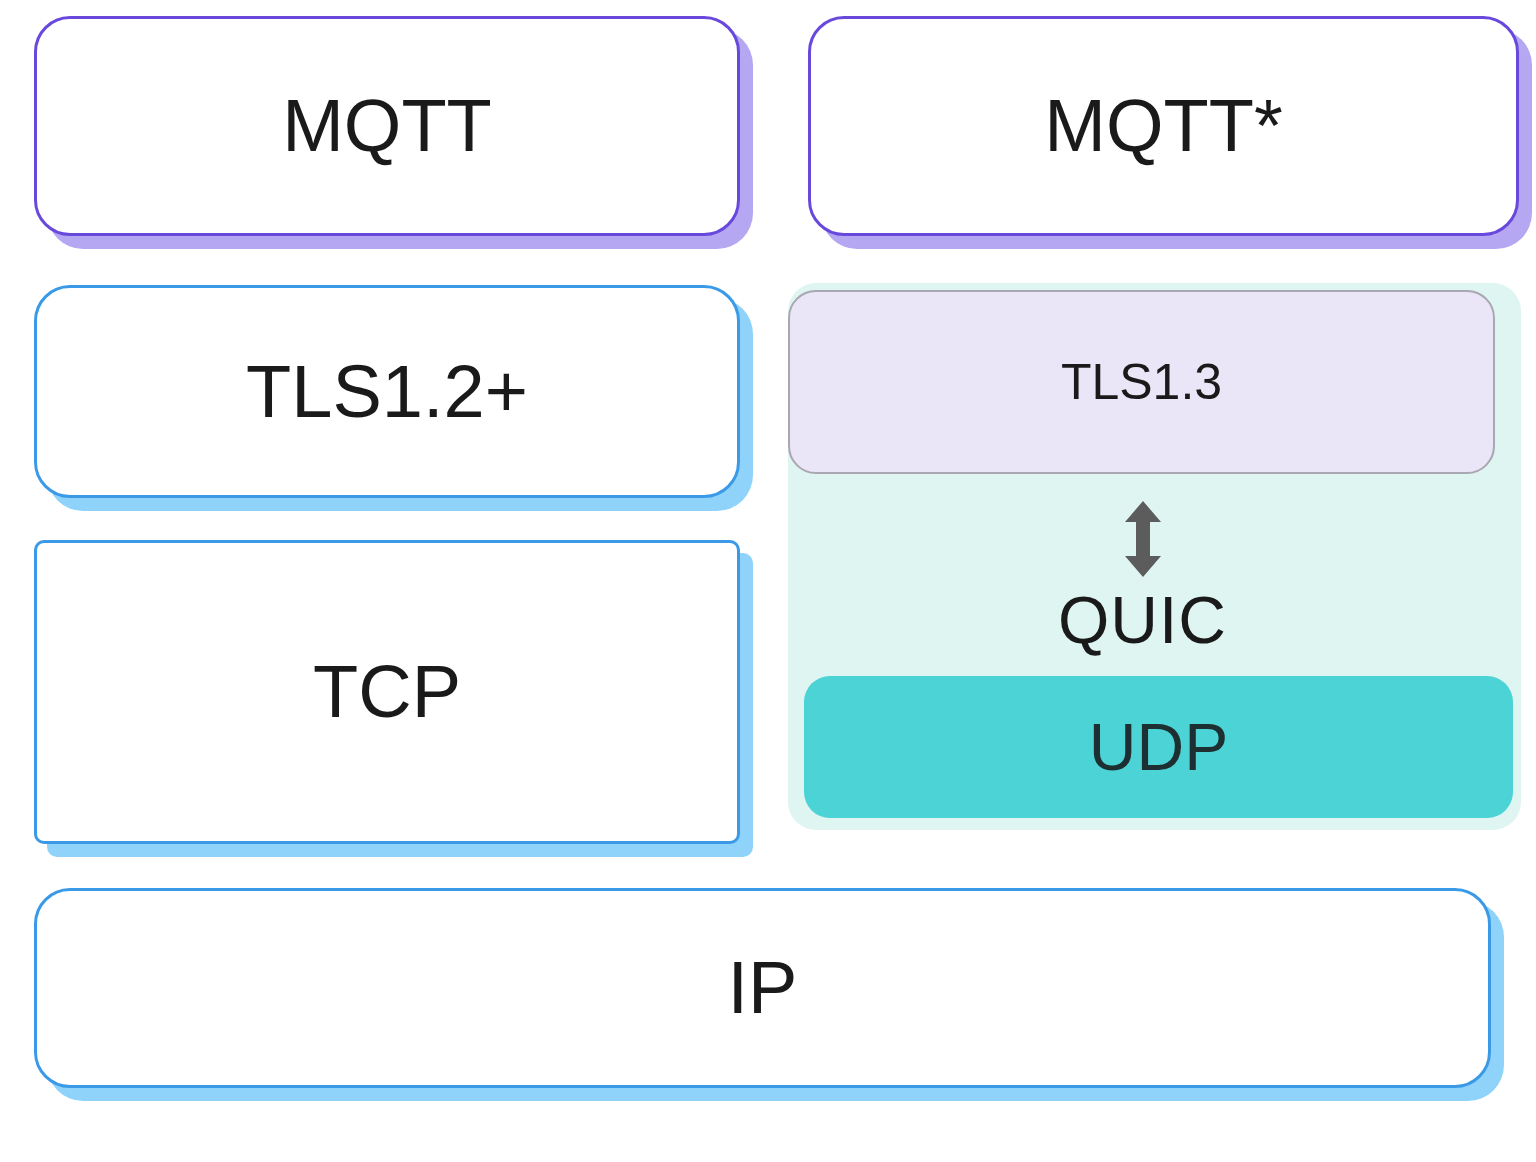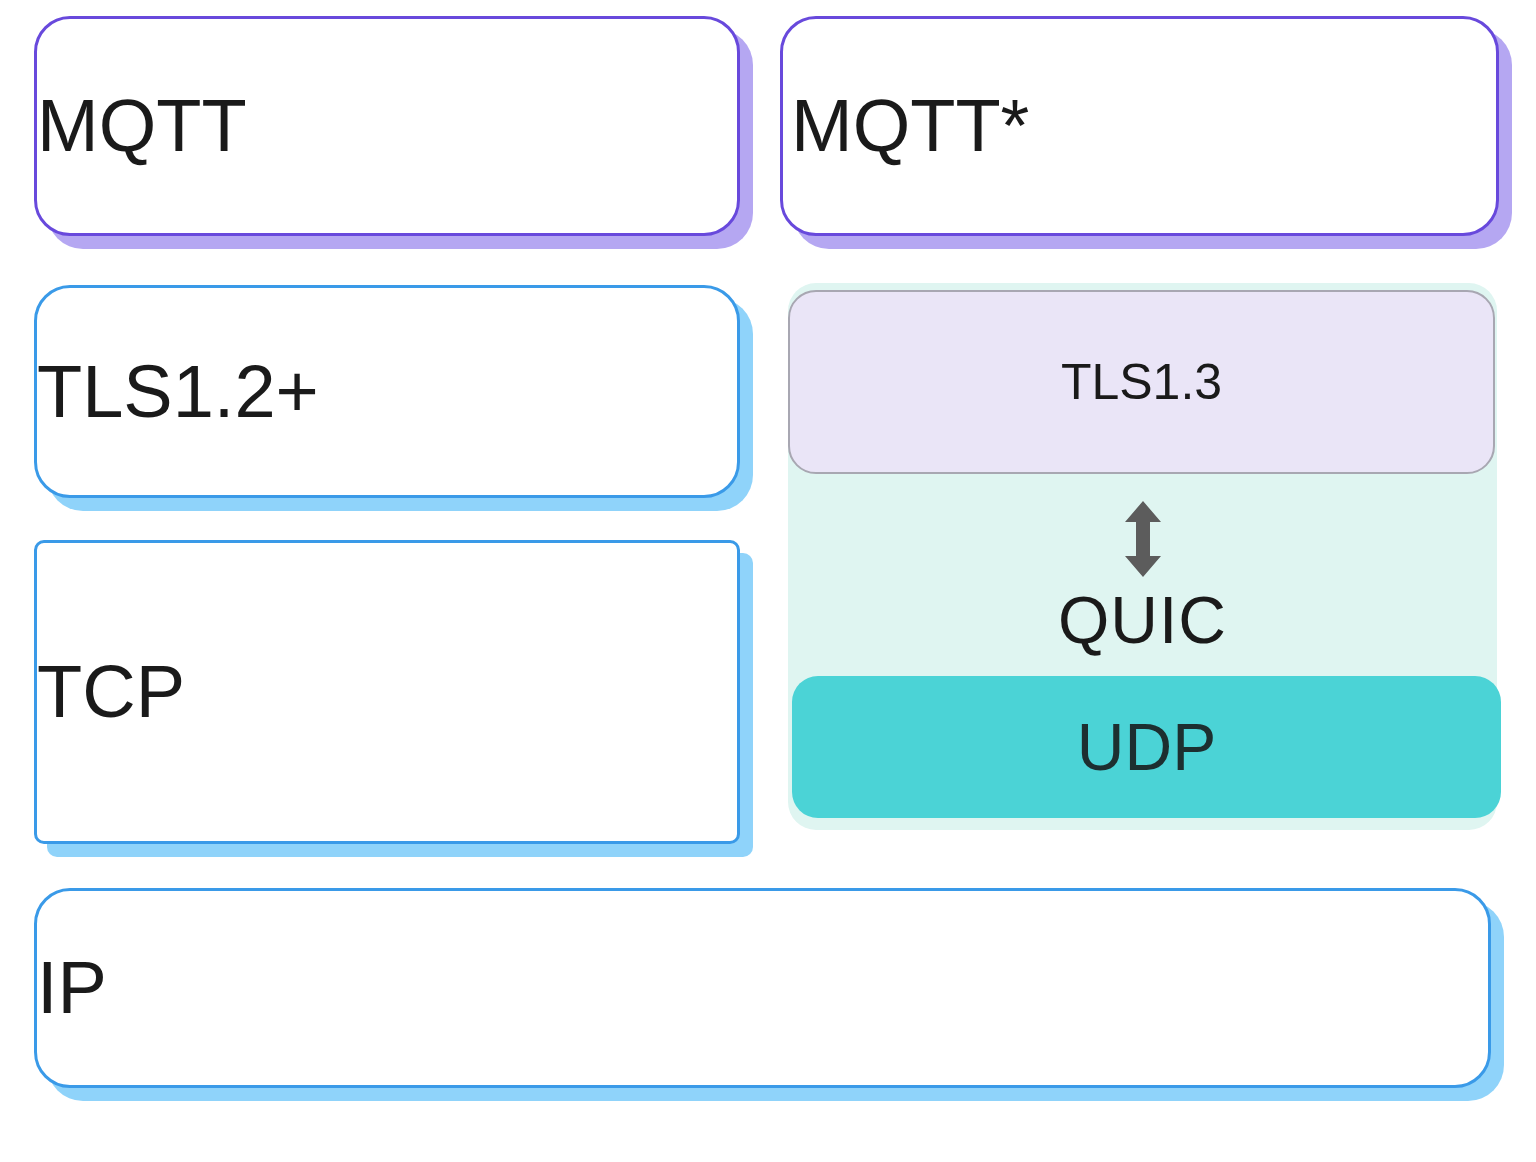--- a/index.html
+++ b/index.html
@@ -8,60 +8,60 @@
     --lavender-fill:#EAE5F7; --lavender-border:#A8A7B2;
     --mint-fill:#DFF5F1; --teal-fill:#4BD3D6;
     --arrow-gray:#5C5C5C; --text-dark:#1A1A1A;
   }
   html,body{margin:0;padding:0;background:#ffffff;}
   body{font-family:"Liberation Sans","DejaVu Sans",sans-serif;color:var(--text-dark);}
   .stage{position:relative;width:1536px;height:1162px;background:#ffffff;overflow:hidden;}
 
   .card{
     position:absolute;background:#ffffff;border-radius:36px;
-    display:flex;align-items:center;justify-content:flex-start;
+    display:flex;align-items:center;justify-content:center;
     font-size:74px;line-height:1;color:var(--text-dark);
   }
   .card.purple{
     border:3px solid var(--purple-border);
     box-shadow:13px 13px 0 0 var(--purple-shadow);
   }
   .card.blue{
     border:3px solid var(--blue-border);
     box-shadow:13px 13px 0 0 var(--blue-shadow);
   }
 
   .box-mqtt      {left:34px;  top:16px;  width:700px;  height:214px;}
-  .box-mqtt-star {left:780px; top:16px;  width:705px;  height:214px;padding-left:8px;}
+  .box-mqtt-star {left:808px; top:16px;  width:705px;  height:214px;}
   .box-tls12     {left:34px;  top:285px; width:700px;  height:207px;}
   .box-tcp       {left:34px;  top:540px; width:700px;  height:298px;border-radius:10px;}
   .box-ip        {left:34px;  top:888px; width:1451px; height:194px;}
 
   .quic-stack{
     position:absolute;left:788px;top:283px;width:709px;height:547px;
-    background:var(--mint-fill);border-radius:28px;
+    background:var(--mint-fill);border-radius:28px;padding-left:24px;
   }
   .tls13-box{
     position:absolute;left:0;top:7px;width:707px;height:184px;
     box-sizing:border-box;background:var(--lavender-fill);
     border:2px solid var(--lavender-border);border-radius:28px;
     display:flex;flex-direction:column;align-items:center;justify-content:center;
     font-size:50px;line-height:74px;text-align:center;color:var(--text-dark);
   }
   .arrow-wrap{
     position:absolute;left:0;top:218px;width:709px;height:76px;
     display:flex;align-items:center;justify-content:center;
   }
   .quic-label{
     position:absolute;left:0;top:302px;width:709px;height:70px;
     display:flex;align-items:center;justify-content:center;
     font-size:66px;font-weight:400;letter-spacing:1px;color:var(--text-dark);
   }
   .udp-box{
-    position:absolute;left:4px;bottom:12px;width:709px;height:142px;
+    position:absolute;left:16px;bottom:12px;width:709px;height:142px;
     background:var(--teal-fill);border-radius:26px;
     display:flex;align-items:center;justify-content:center;
     font-size:66px;color:#1D2F30;
   }
 </style>
 </head>
 <body>
 
 <div class="stage">
 

